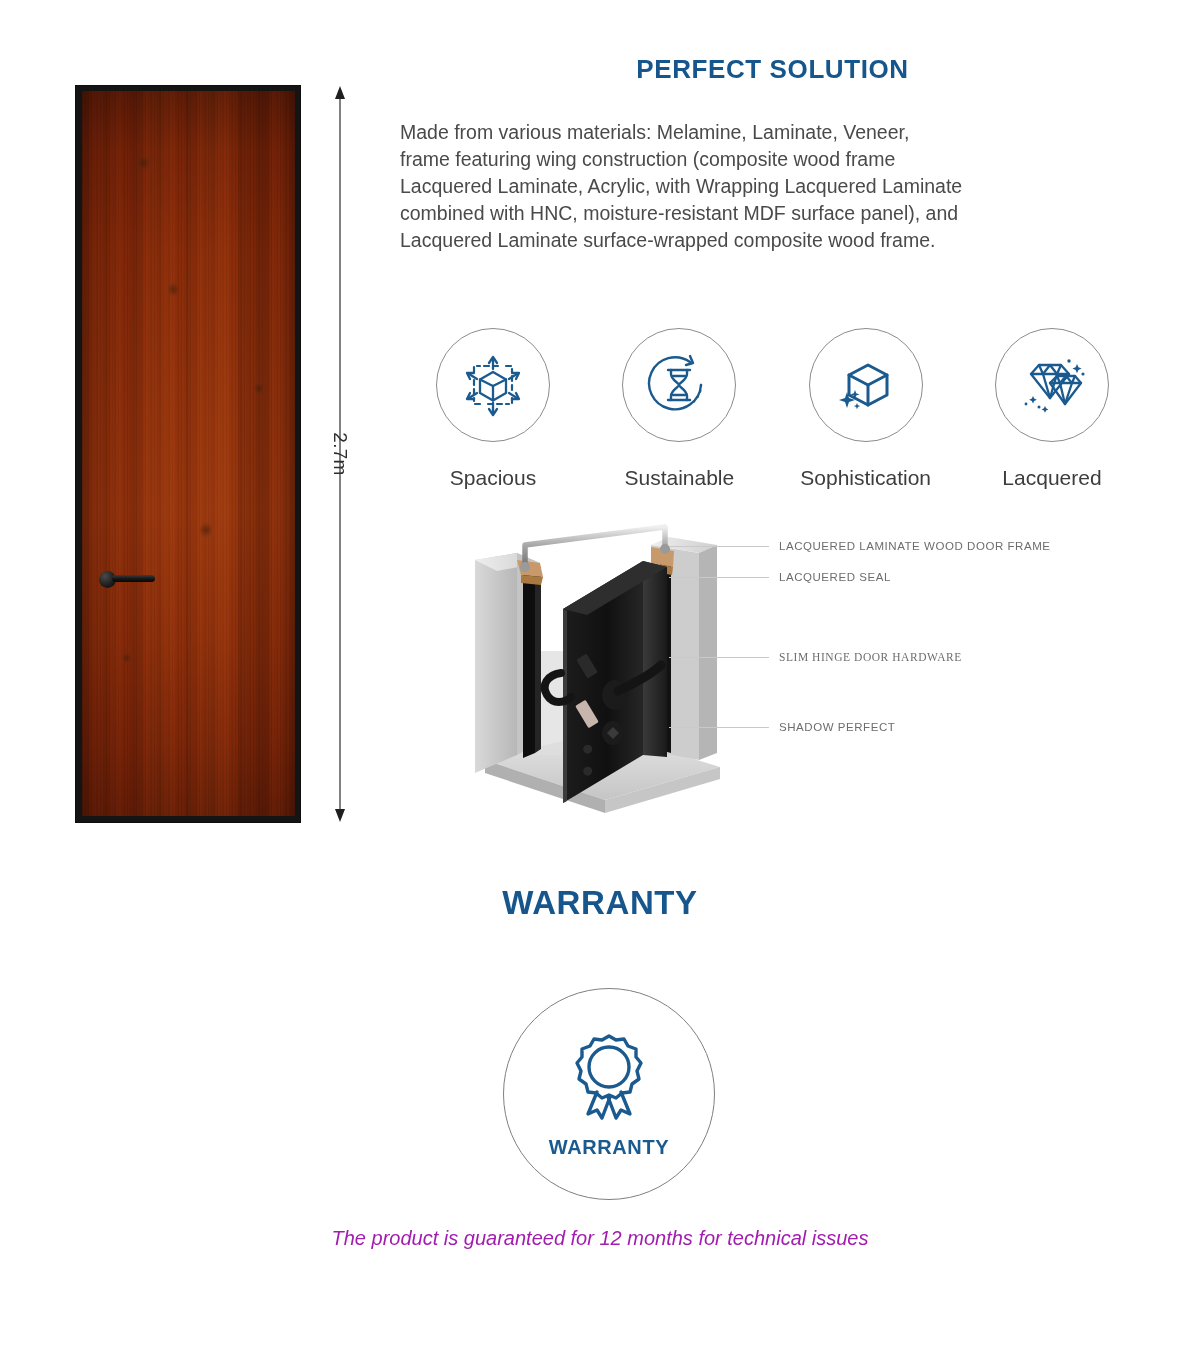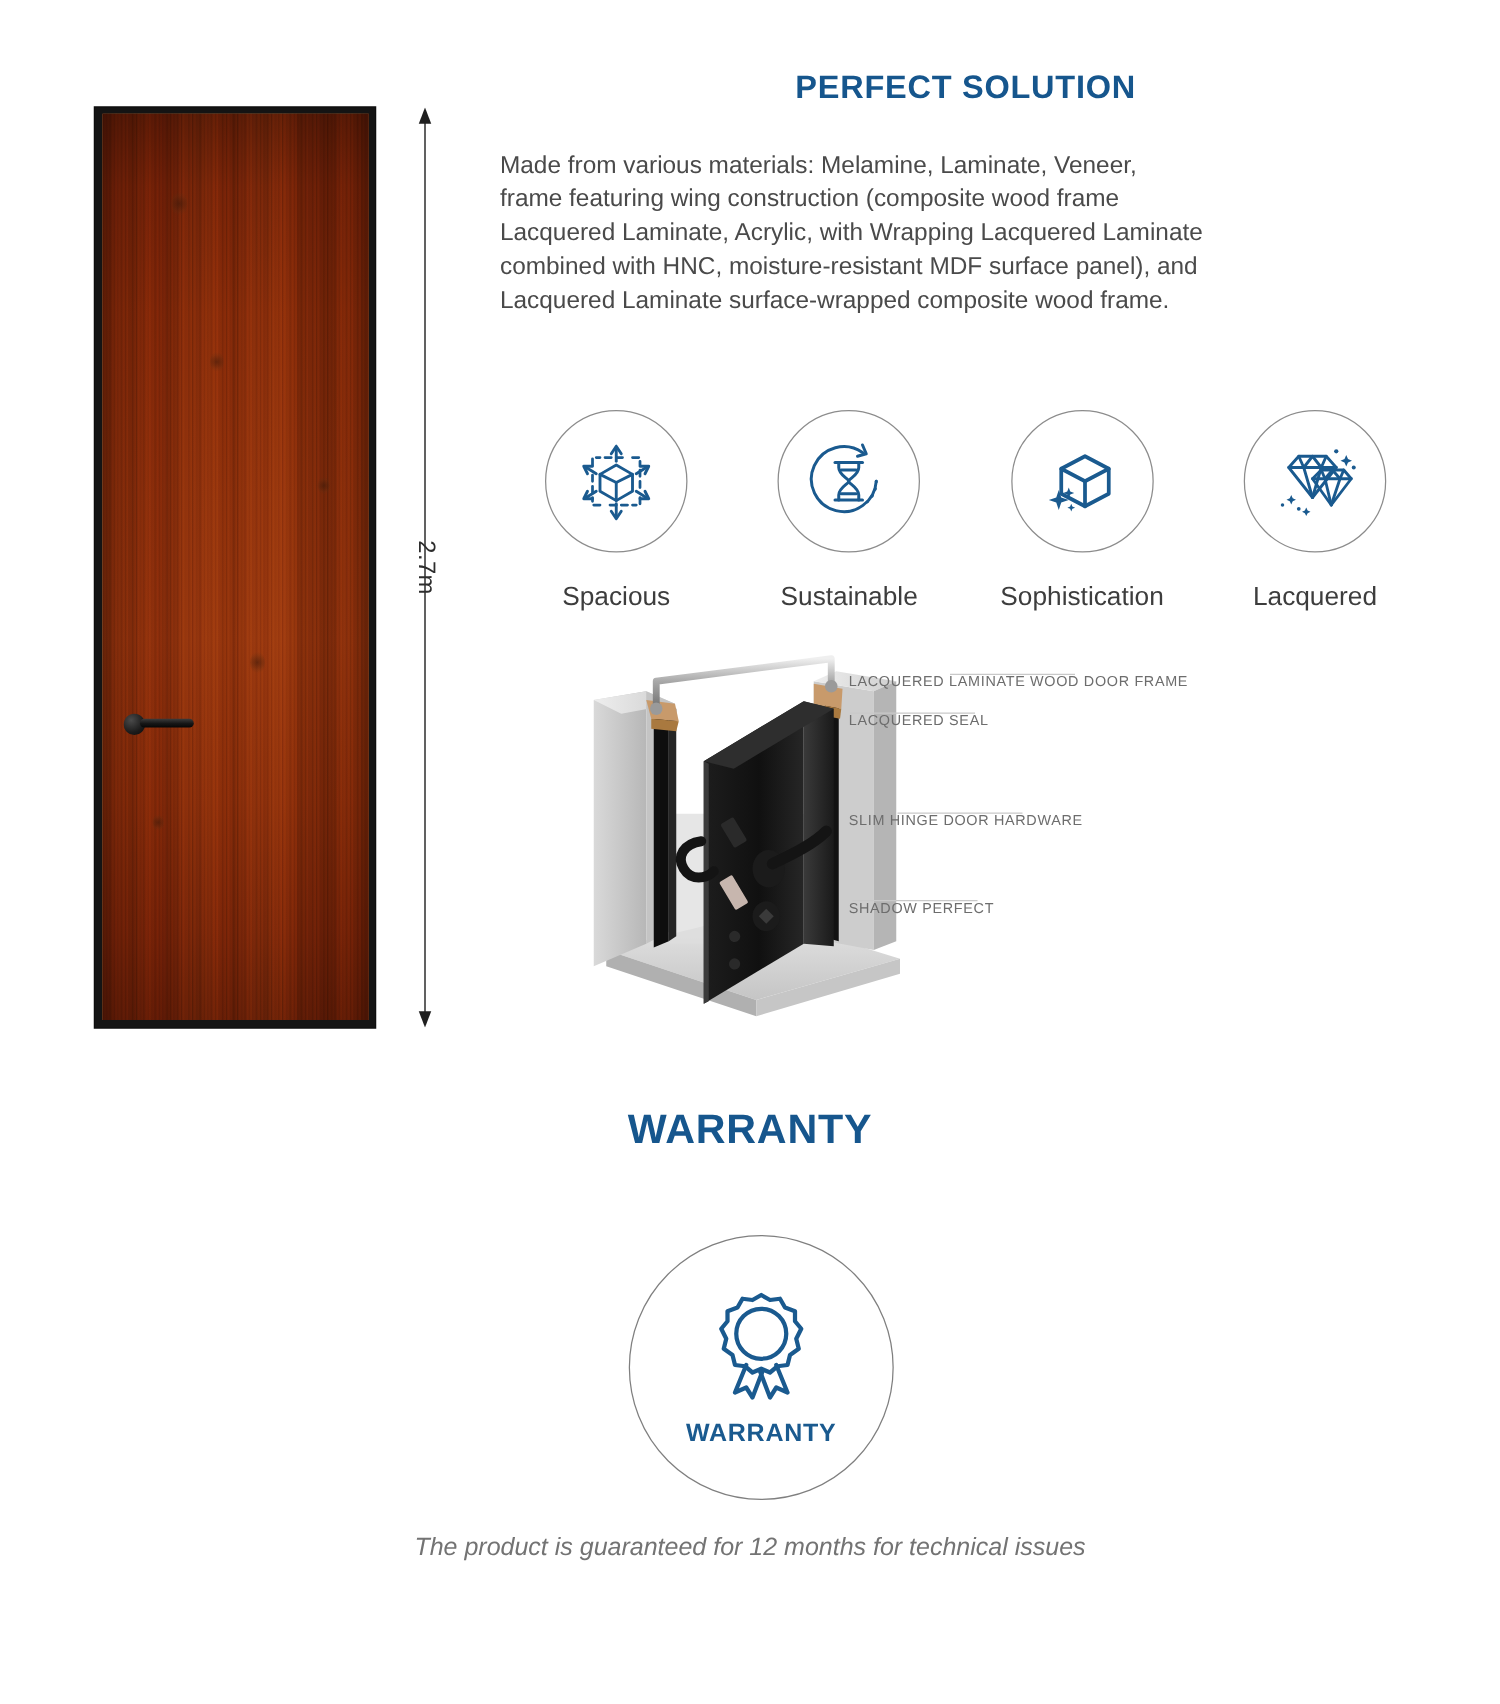--- a/index.html
+++ b/index.html
@@ -175,21 +175,20 @@
     top: 505px;
     width: 690px;
     height: 310px;
     pointer-events: none;
   }
   .callout {
     position: absolute;
     display: flex;
     align-items: center;
     height: 14px;
-    flex-direction: column;
   }
   .callout-line {
     height: 1px;
     background: #c9c9c9;
   }
   .callout-text {
     margin-left: 10px;
     font-size: 11.5px;
     letter-spacing: 0.55px;
     color: #6d6d6d;
@@ -231,21 +230,21 @@
   }
   .warranty-caption {
     position: absolute;
     left: 0;
     top: 1224px;
     width: 1200px;
     text-align: center;
     font-size: 20px;
     line-height: 28px;
     font-style: italic;
-    color: #737373;
+    color: #a21caf;
   }
   .warranty-caption span { display: block; }
 </style>
 </head>
 <body>
 
 <div class="page">
 
   <div class="door-wrap">
     <div class="door-frame"></div>
@@ -476,21 +475,21 @@
 
   <div class="callouts">
     <div class="callout" style="left:214px; top:34px;">
       <div class="callout-line" style="width:100px;"></div>
       <div class="callout-text">LACQUERED LAMINATE WOOD DOOR FRAME</div>
     </div>
     <div class="callout" style="left:214px; top:65px;">
       <div class="callout-line" style="width:100px;"></div>
       <div class="callout-text">LACQUERED SEAL</div>
     </div>
-    <div class="callout" style="left:214px; top:145px;">
+    <div class="callout" style="left:214px; top:145px;font-family:Liberation Serif, serif;">
       <div class="callout-line" style="width:100px;"></div>
       <div class="callout-text">SLIM HINGE DOOR HARDWARE</div>
     </div>
     <div class="callout" style="left:214px; top:215px;">
       <div class="callout-line" style="width:100px;"></div>
       <div class="callout-text">SHADOW PERFECT</div>
     </div>
   </div>
 
   <div class="warranty-title">WARRANTY</div>

